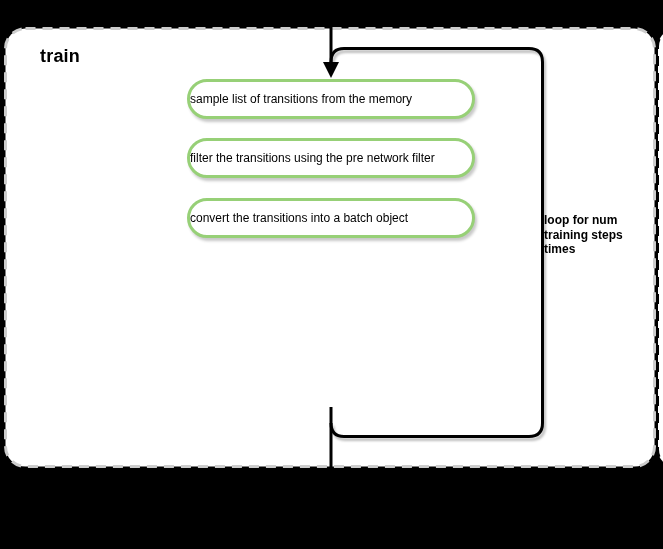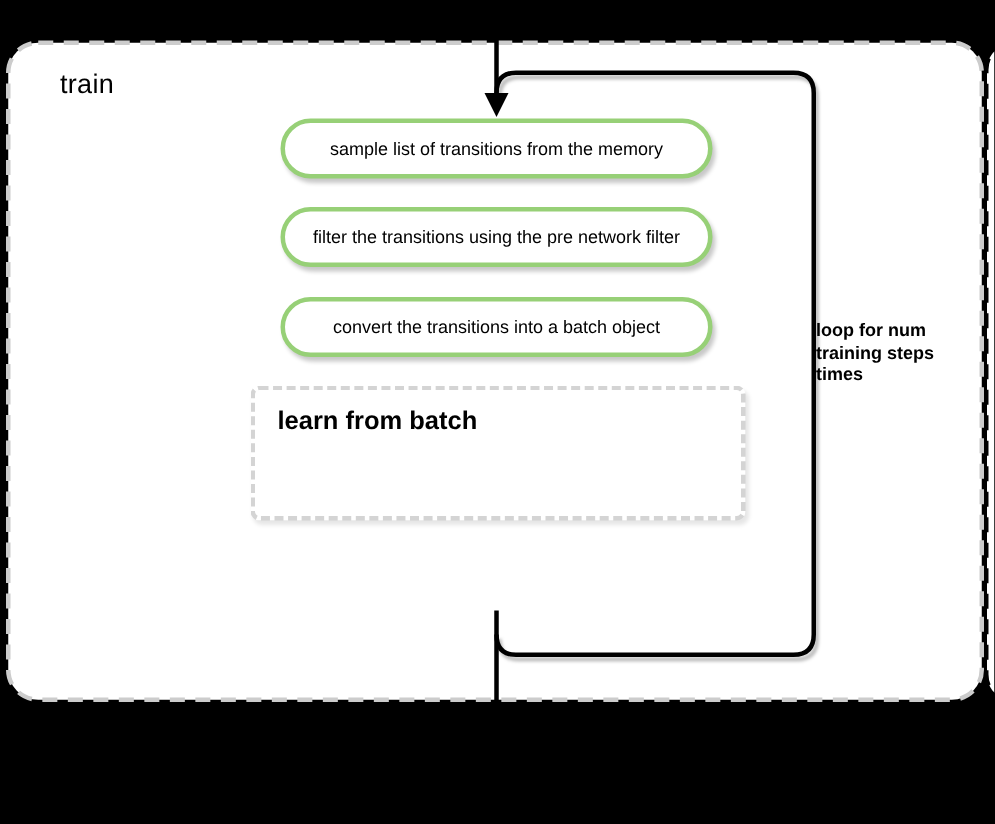--- a/index.html
+++ b/index.html
@@ -7,30 +7,30 @@
     position:relative;
     width:663px;height:549px;
     background:#000;
     overflow:hidden;
     font-family:"Liberation Sans", sans-serif;
     color:#000;
   }
   .base-svg{position:absolute;left:0;top:0;}
   .train-title{
     position:absolute;left:40px;top:46px;
-    font-size:18px;font-weight:normal;letter-spacing:0.2px;
+    font-size:18px;font-weight:bold;letter-spacing:0.2px;
   }
   .step{
     position:absolute;left:187px;width:288px;height:40px;
     box-sizing:border-box;
     background:#fff;
     border:3px solid #97d077;
     border-radius:20px;
     box-shadow:2px 3px 3px rgba(0,0,0,0.22);
-    display:flex;align-items:center;justify-content:center;
+    display:flex;align-items:center;
     font-size:12px;text-align:center;
   }
   .step-1{top:79px;}
   .step-2{top:138px;}
   .step-3{top:198px;}
   .step-update{top:368px;}
   .learn-box{
     position:absolute;left:167px;top:257px;width:330px;height:90px;
     box-sizing:border-box;
     background:#fff;
@@ -81,20 +81,17 @@
   </div>
 
   <div class="step step-3">
     <span>convert the transitions into a batch object</span>
   </div>
 
   <div class="step step-2">
     <span>filter the transitions using the pre network filter</span>
   </div>
 
-  <div class="learn-box">
-    <div class="learn-label">learn from batch</div>
-  </div>
 
 
   <div class="loop-label">loop for num training steps times</div>
 
 </div>
 
 </body></html>

